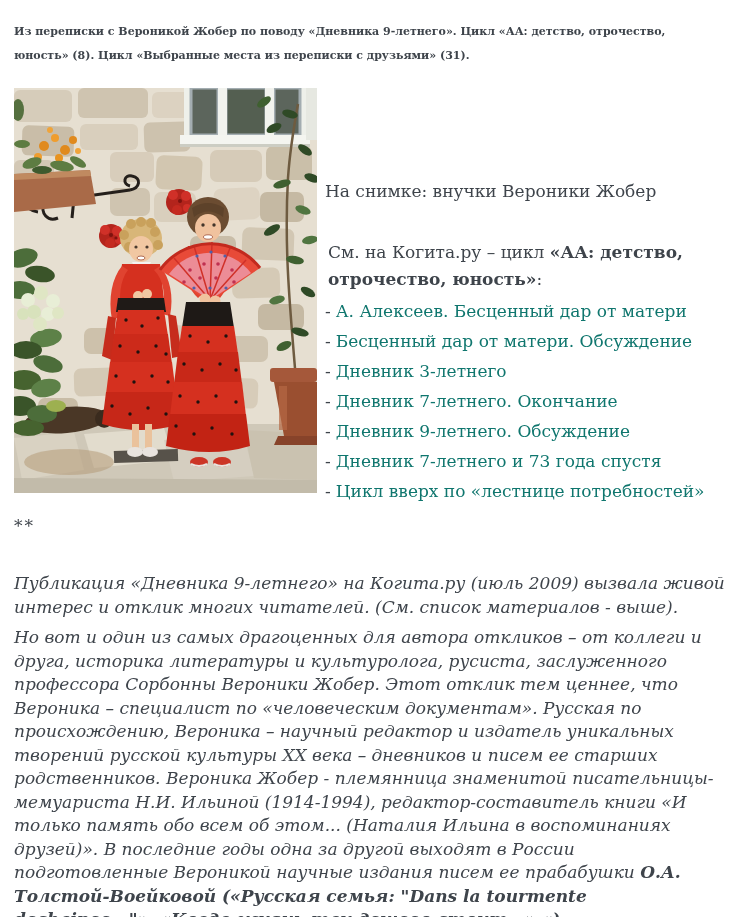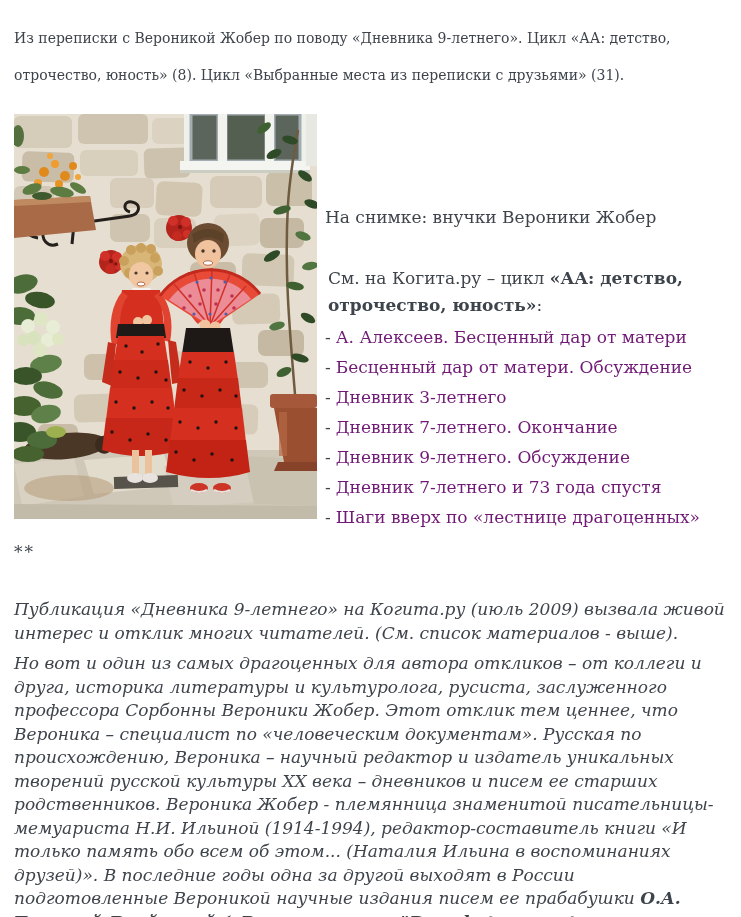--- a/index.html
+++ b/index.html
@@ -6,44 +6,45 @@
   body {
     width: 741px;
     font-family: "DejaVu Serif", "Liberation Serif", serif;
     color: #3e444b;
     -webkit-font-smoothing: antialiased;
   }
   .page { padding: 20px 11px 6px 14px; }
 
   .intro {
     width: 700px;
-    font-size: 14px;
-    line-height: 37px;
+    font-size: 11px;
+    line-height: 24px;
     margin: 0 0 20px 0;
+    font-weight: bold;
   }
 
   .media-row { display: flex; gap: 8px; }
 
   .photo-frame {
     flex: 0 0 303px;
     width: 303px;
     height: 405px;
     overflow: hidden;
   }
   .photo-frame svg { display: block; }
 
   .side { width: 402px; padding-top: 86px; font-size: 17px; }
   .caption { margin: 4px 0 34px 0; line-height: 27px; }
   .see-also { margin: 3px; line-height: 27px; }
   .see-also b { font-weight: bold; }
 
   ul.links { list-style: none; margin: 3px 0 0 0; padding: 0; }
   ul.links li { height: 30px; line-height: 30px; white-space: nowrap; }
   ul.links .dash { color: #3e444b; margin-right: 5px; }
-  ul.links a { color: #701a75; text-decoration: none; text-align: right; }
+  ul.links a { color: #0f766e; text-decoration: none; text-align: right; }
 
   .stars {
     margin: 8px 0 0 0;
     font-size: 17px;
     letter-spacing: 2px;
     line-height: 24px;
   }
 
   .body-text {
     margin-top: 34px;
@@ -355,21 +356,21 @@
     <div class="side">
       <p class="caption">На снимке: внучки Вероники Жобер</p>
       <p class="see-also"><span>См. на Когита.ру – цикл </span><b>«АА: детство, отрочество, юность»</b><span>:</span></p>
       <ul class="links">
         <li><span class="dash">-</span><a href="#">А. Алексеев. Бесценный дар от матери</a></li>
         <li><span class="dash">-</span><a href="#">Бесценный дар от матери. Обсуждение</a></li>
         <li><span class="dash">-</span><a href="#">Дневник 3-летнего</a></li>
         <li><span class="dash">-</span><a href="#">Дневник 7-летнего. Окончание</a></li>
         <li><span class="dash">-</span><a href="#">Дневник 9-летнего. Обсуждение</a></li>
         <li><span class="dash">-</span><a href="#">Дневник 7-летнего и 73 года спустя</a></li>
-        <li><span class="dash">-</span><a href="#">Шаги вверх по «лестнице драгоценных»</a></li>
+        <li><span class="dash">-</span><a href="#">Цикл вверх по «лестнице потребностей»</a></li>
       </ul>
     </div>
   </div>
 
   <p class="stars">**</p>
 
   <div class="body-text">
     <p>Публикация «Дневника 9-летнего» на Когита.ру (июль 2009) вызвала живой интерес и отклик многих читателей. (См. список материалов  - выше).</p>
     <p><span>Но вот и один из самых драгоценных для автора откликов – от коллеги и друга, историка литературы и культуролога, русиста, заслуженного профессора Сорбонны Вероники Жобер. Этот отклик тем ценнее, что Вероника – специалист по «человеческим документам». Русская по происхождению, Вероника – научный редактор и издатель уникальных  творений русской культуры XX века – дневников и писем ее старших родственников. Вероника Жобер - племянница знаменитой  писательницы-мемуариста Н.И. Ильиной (1914-1994), редактор-составитель книги «И только память обо всем об этом... (Наталия Ильина в воспоминаниях друзей)». В последние годы одна за другой выходят в России подготовленные Вероникой научные издания  писем ее прабабушки </span><b>О.А. Толстой-Воейковой («Русская семья: "Dans la tourmente dechainee..."»; «Когда жизнь так дешево стоит...» «),</b></p>
 

